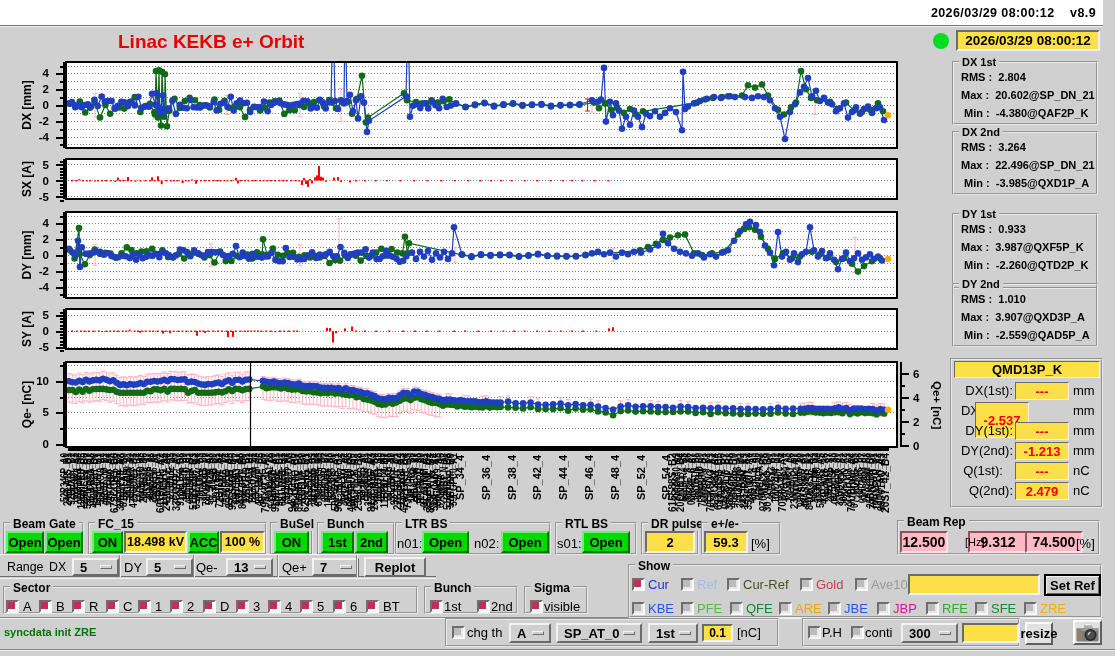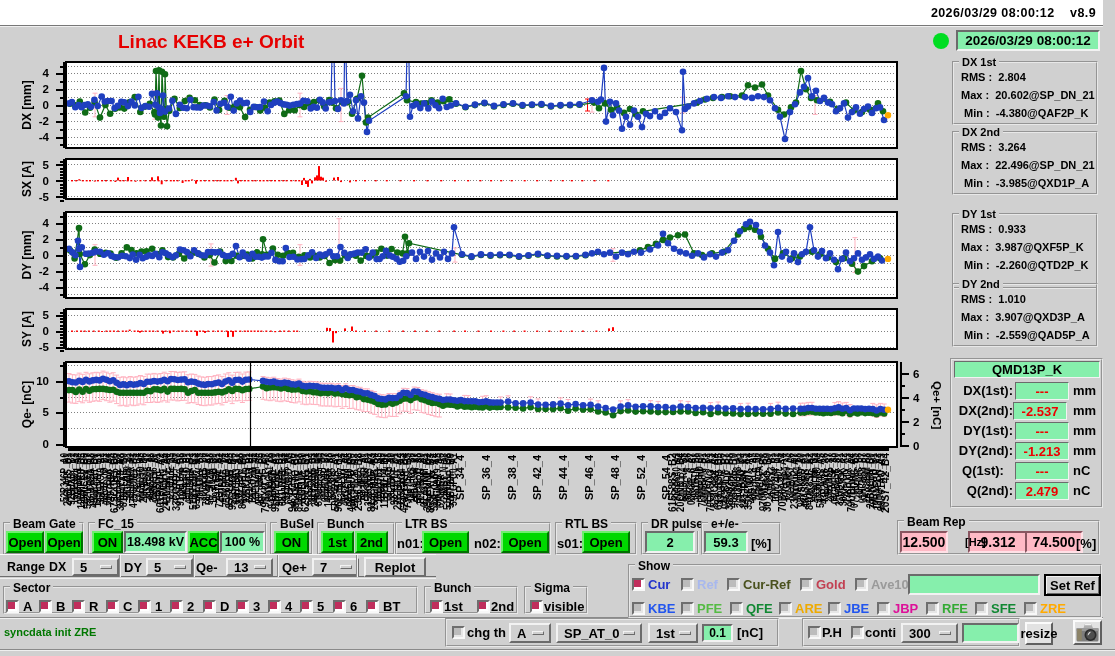--- a/index.html
+++ b/index.html
@@ -1,23 +1,23 @@
 <!DOCTYPE html>
 <html><head><meta charset="utf-8"><style>
 *{margin:0;padding:0;box-sizing:border-box}
 body{font-family:"Liberation Sans",sans-serif;background:#d0d0d0;width:1115px;height:656px;overflow:hidden;position:relative}
 .abs{position:absolute}
 .b{font-weight:bold}
 .grp{position:absolute;border:2px groove #e8e8e8;}
 .grp>.cap{position:absolute;top:-6px;left:5px;background:#d0d0d0;padding:0 3px;font-size:12px;font-weight:bold;line-height:13px;white-space:nowrap}
 .btn{position:absolute;display:flex;align-items:center;justify-content:center;font-size:13px;font-weight:bold;background:#d0d0d0;border-top:2px solid #f2f2f2;border-left:2px solid #f2f2f2;border-bottom:2px solid #6b6b6b;border-right:2px solid #6b6b6b;white-space:nowrap}
 .green{background:#00d800;border-top-color:#70ee70;border-left-color:#70ee70;border-bottom-color:#007200;border-right-color:#007200}
-.entry{position:absolute;display:flex;align-items:center;justify-content:center;font-size:13px;font-weight:bold;background:#86efac;border-top:2px solid #6b6b6b;border-left:2px solid #6b6b6b;border-bottom:2px solid #f2f2f2;border-right:2px solid #f2f2f2;white-space:nowrap}
+.entry{position:absolute;display:flex;align-items:center;justify-content:center;font-size:13px;font-weight:bold;background:#fde047;border-top:2px solid #6b6b6b;border-left:2px solid #6b6b6b;border-bottom:2px solid #f2f2f2;border-right:2px solid #f2f2f2;white-space:nowrap}
 .pinkE{background:#ffb9c5;border-top-color:#8a5560;border-left-color:#8a5560;border-bottom-color:#ffe0e6;border-right-color:#ffe0e6}
-.lbl{position:absolute;font-size:13px;font-weight:bold;white-space:nowrap;color:#000}
+.lbl{position:absolute;font-size:13px;font-weight:normal;white-space:nowrap;color:#000}
 .opt{position:absolute;height:18px;background:#d0d0d0;border-top:2px solid #f2f2f2;border-left:2px solid #f2f2f2;border-bottom:2px solid #6b6b6b;border-right:2px solid #6b6b6b;font-size:13px;font-weight:bold}
 .opt>span{position:absolute;left:6px;top:50%;transform:translateY(-50%)}
 .opt>i{position:absolute;right:5px;top:50%;margin-top:-2px;width:12px;height:4px;background:#d0d0d0;border-top:1px solid #f2f2f2;border-left:1px solid #f2f2f2;border-bottom:1px solid #6b6b6b;border-right:1px solid #6b6b6b}
 .cb{position:absolute;width:13px;height:13px;background:#bcbcbc;border-top:2px solid #6e6e6e;border-left:2px solid #6e6e6e;border-bottom:2px solid #f8f8f8;border-right:2px solid #f8f8f8;box-shadow:inset -2px -2px 0 #e6e6e6}
 .cb.on{background:#c02e5c;box-shadow:inset -2px -2px 0 #fff}
 .statG{position:absolute;border:2px groove #e8e8e8}
 .statG>.cap{position:absolute;top:-7px;left:5px;background:#d0d0d0;padding:0 3px;font-size:11px;font-weight:bold;line-height:12px}
 .statG>.ln{position:absolute;left:7px;font-size:11px;font-weight:bold;white-space:nowrap}
 </style></head>
 <body>
@@ -1767,21 +1767,21 @@
     <div class="ln" style="top:8px">RMS :&nbsp; 1.010</div>
     <div class="ln" style="top:26px">Max :&nbsp; 3.907@QXD3P_A</div>
     <div class="ln" style="top:44px">&nbsp;Min :&nbsp; -2.559@QAD5P_A</div>
   </div>
 <div class="abs" style="left:950px;top:358px;width:153px;height:150px;border:2px groove #e8e8e8"></div>
 <div class="entry" style="left:954px;top:361px;width:146px;height:17px;font-size:13px;border-width:1px">QMD13P_K</div>
 <div class="lbl" style="left:953px;top:383px;width:60px;text-align:right">DX(1st):</div>
 <div class="entry" style="left:1015px;top:382px;width:54px;height:18px;color:#ee0000;font-size:13px;border-width:1px">---</div>
 <div class="lbl" style="left:1073px;top:383px">mm</div>
 <div class="lbl" style="left:953px;top:403px;width:60px;text-align:right">DX(2nd):</div>
-<div class="entry" style="left:1013px;top:402px;width:54px;height:18px;color:#ee0000;font-size:13px;border-width:1px">-2.537</div>
+<div class="entry" style="left:975px;top:402px;width:54px;height:36px;color:#ee0000;font-size:13px;border-width:1px">-2.537</div>
 <div class="lbl" style="left:1073px;top:403px">mm</div>
 <div class="lbl" style="left:953px;top:423px;width:60px;text-align:right">DY(1st):</div>
 <div class="entry" style="left:1015px;top:422px;width:54px;height:18px;color:#ee0000;font-size:13px;border-width:1px">---</div>
 <div class="lbl" style="left:1073px;top:423px">mm</div>
 <div class="lbl" style="left:953px;top:443px;width:60px;text-align:right">DY(2nd):</div>
 <div class="entry" style="left:1015px;top:442px;width:54px;height:18px;color:#ee0000;font-size:13px;border-width:1px">-1.213</div>
 <div class="lbl" style="left:1073px;top:443px">mm</div>
 <div class="lbl" style="left:953px;top:463px;width:60px;text-align:center">Q(1st):</div>
 <div class="entry" style="left:1015px;top:462px;width:54px;height:18px;color:#ee0000;font-size:13px;border-width:1px">---</div>
 <div class="lbl" style="left:1073px;top:463px">nC</div>

